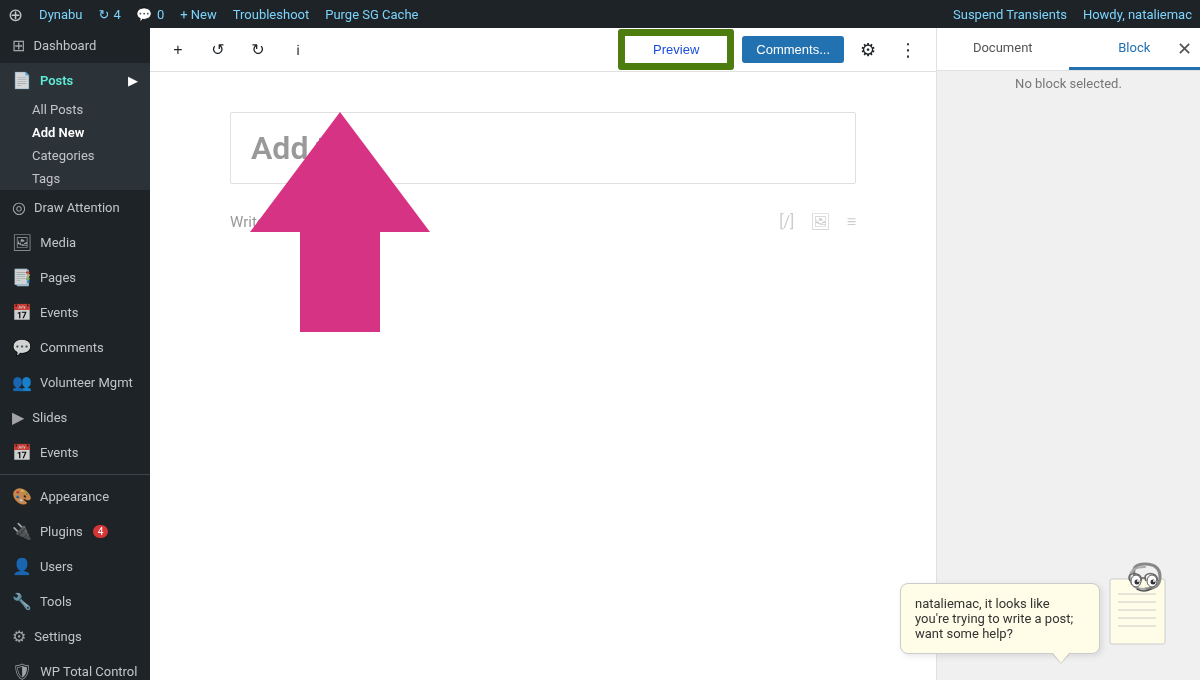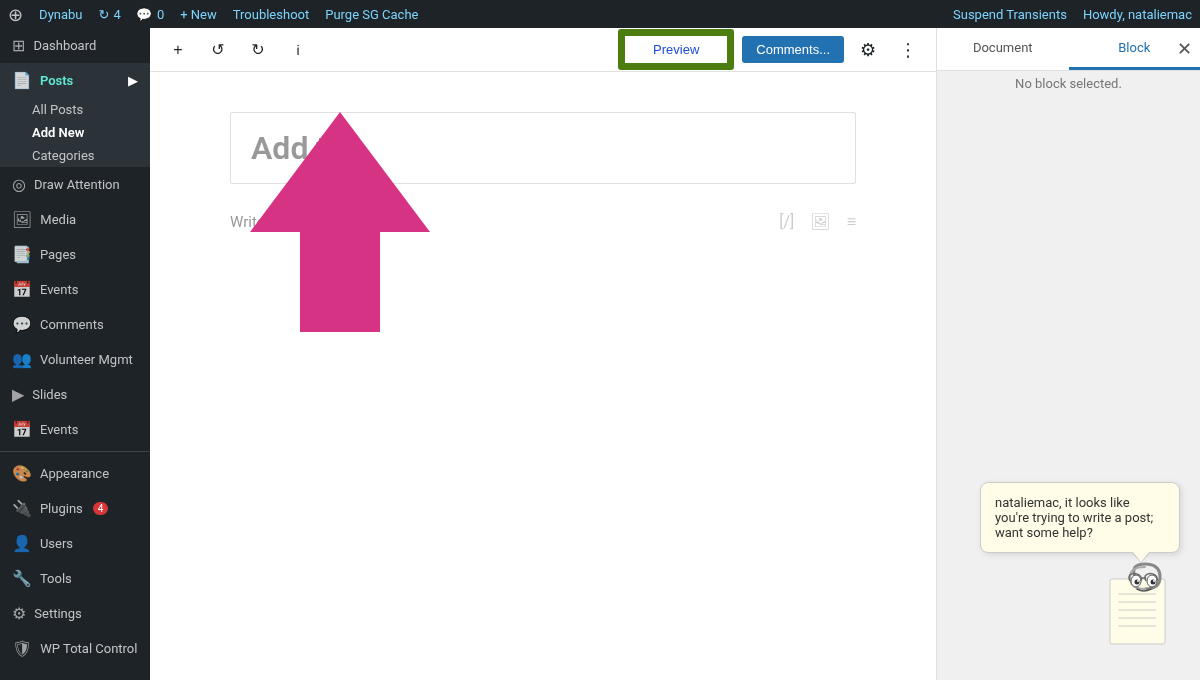--- a/index.html
+++ b/index.html
@@ -136,21 +136,21 @@
       flex: 1; padding: 5px; display: flex; align-items: flex-start; justify-content: center;
     }
     .no-block-text { color: #777; font-size: 13px; }
 
     
     .clippy-container {
       position: absolute;
       bottom: 20px;
       right: 20px;
       display: flex;
-      flex-direction: column;
+      flex-direction: row;
       align-items: flex-end;
     }
     .clippy-bubble {
       background: #fffde7;
       border: 1px solid #ccc;
       border-radius: 8px;
       padding: 12px 14px;
       max-width: 200px;
       font-size: 13px;
       color: #333;
@@ -218,20 +218,21 @@
 
     <div class="posts-section">
       <div class="sidebar-item active-parent">
         <span class="sidebar-icon">📄</span>
         <span style="color:#5eead4;font-weight:600;">Posts</span>
         <span style="color:#fff;margin-left:auto;">▶</span>
       </div>
       <div class="sidebar-sub">All Posts</div>
       <div class="sidebar-sub active">Add New</div>
       <div class="sidebar-sub">Categories</div>
+      <div class="sidebar-sub">Tags</div>
     </div>
 
     <div class="sidebar-item">
       <span class="sidebar-icon">◎</span>
       <span>Draw Attention</span>
     </div>
     <div class="sidebar-item">
       <span class="sidebar-icon">🖼</span>
       <span>Media</span>
     </div>

